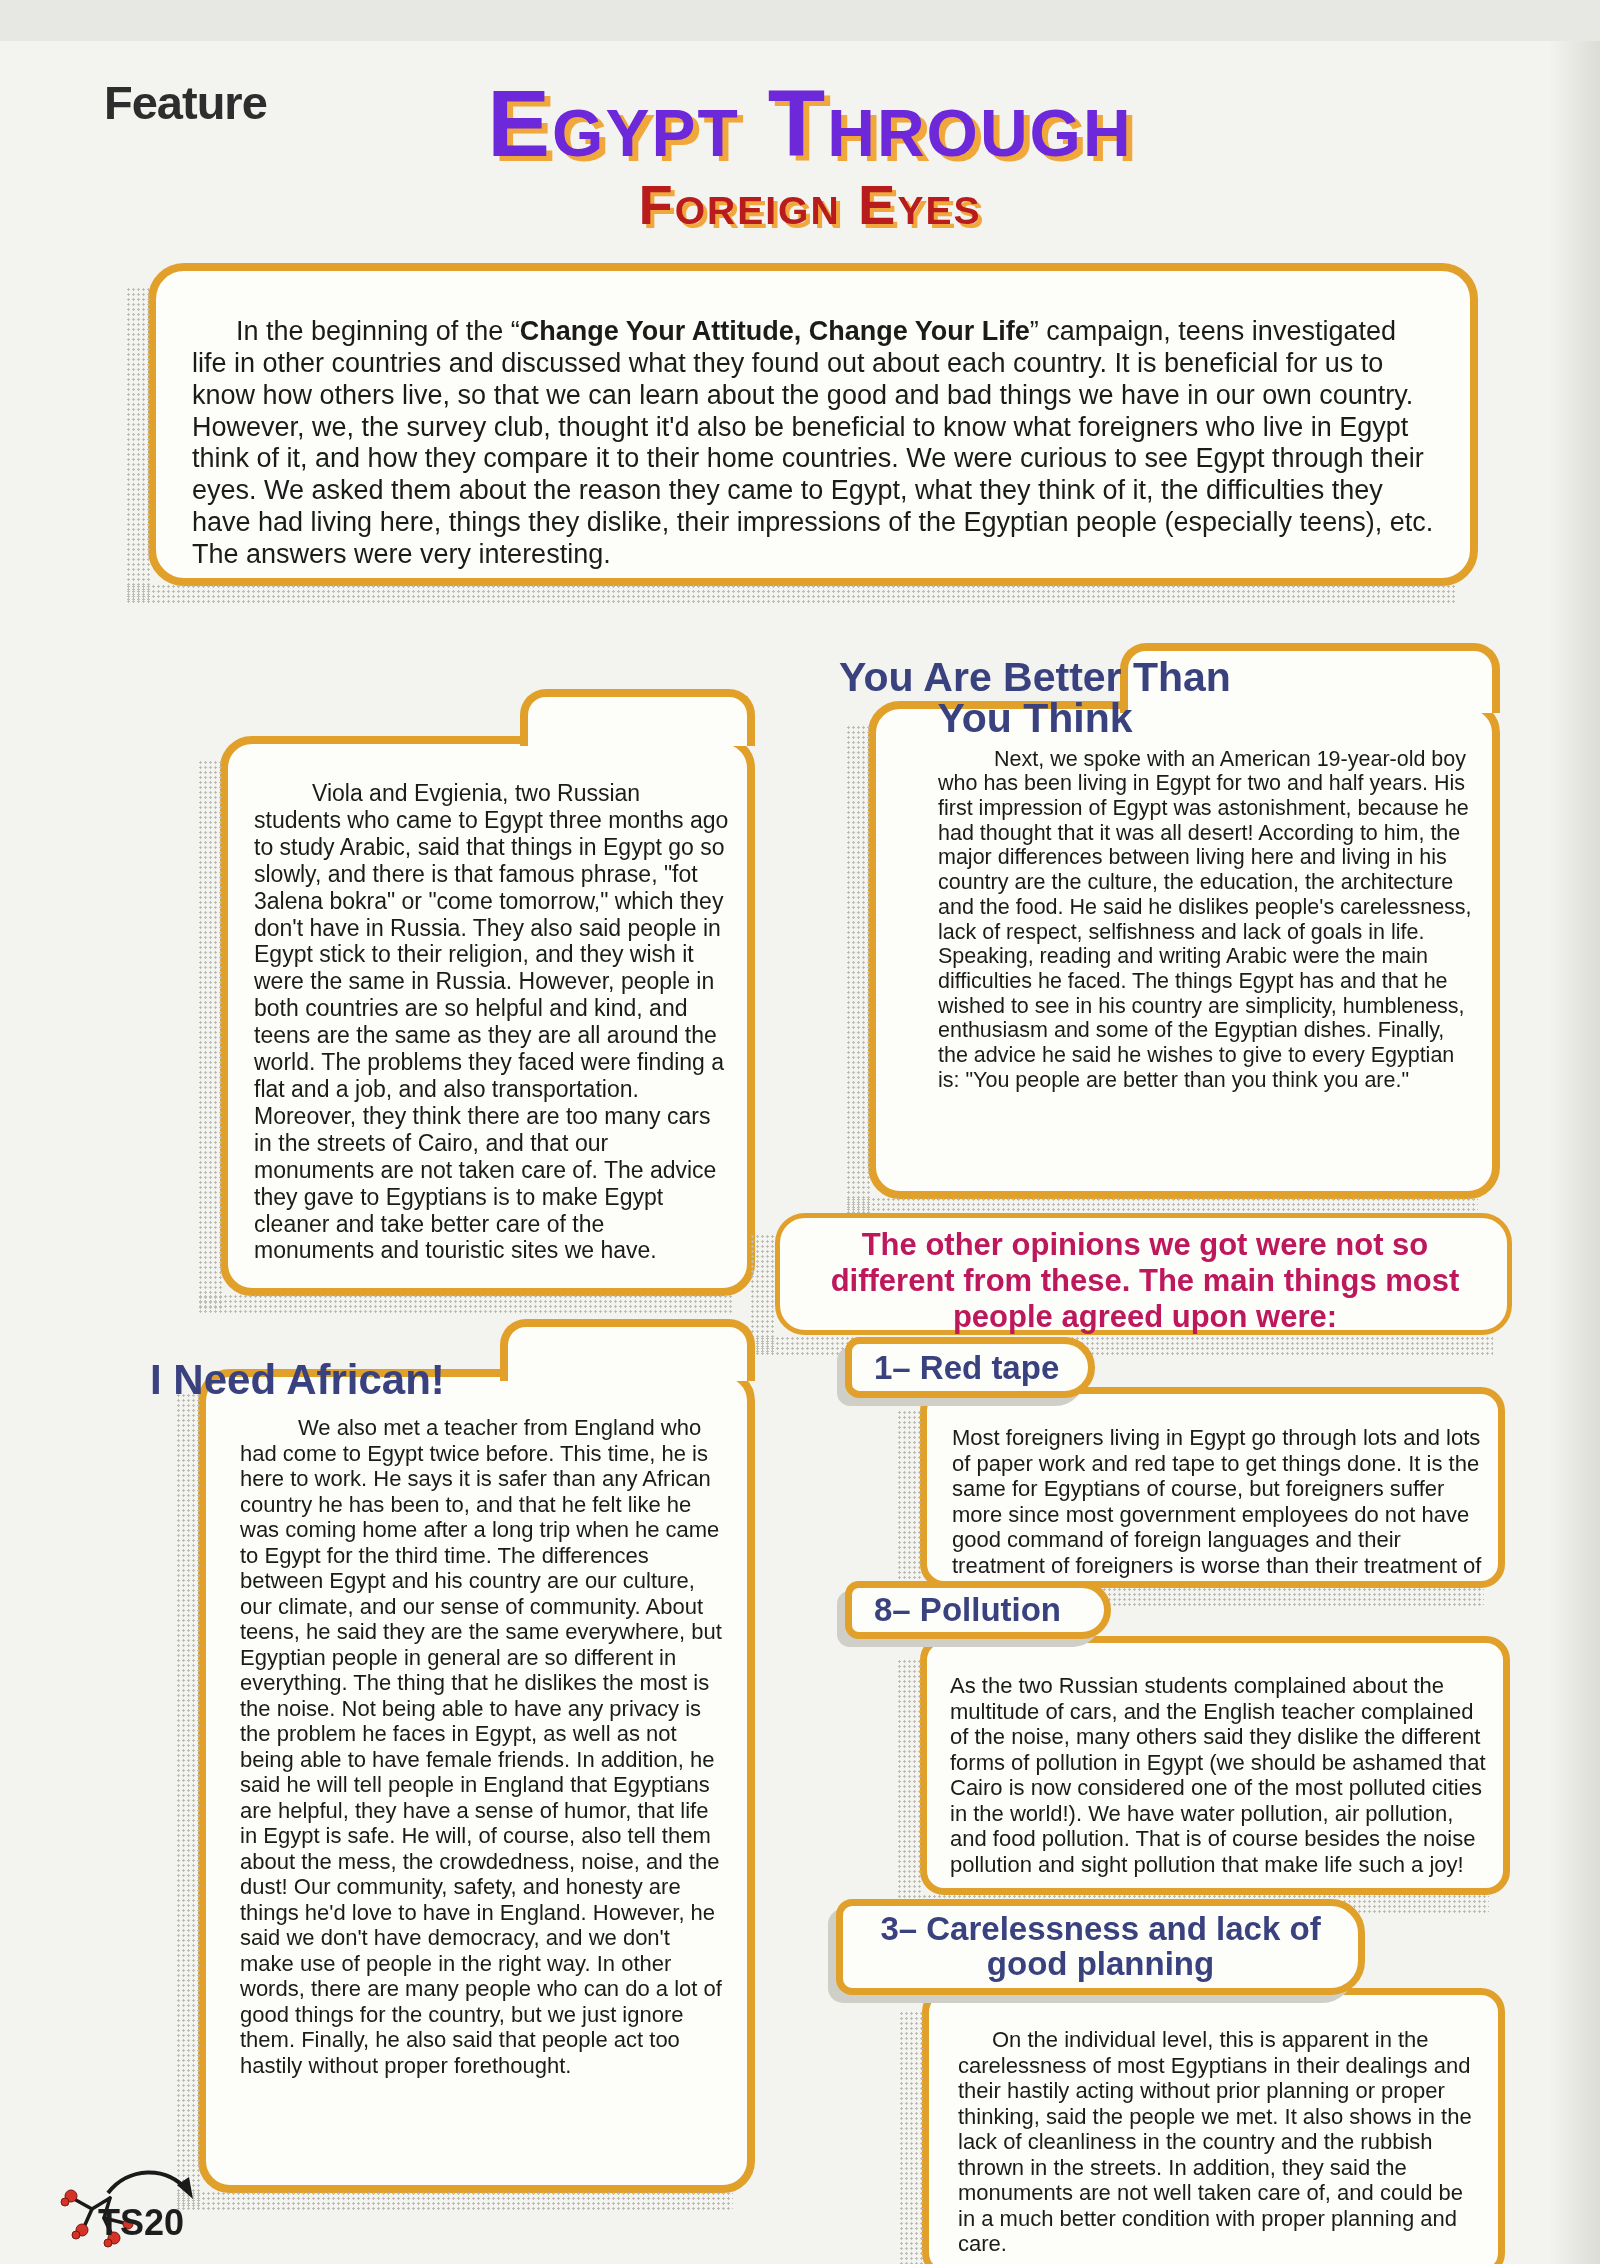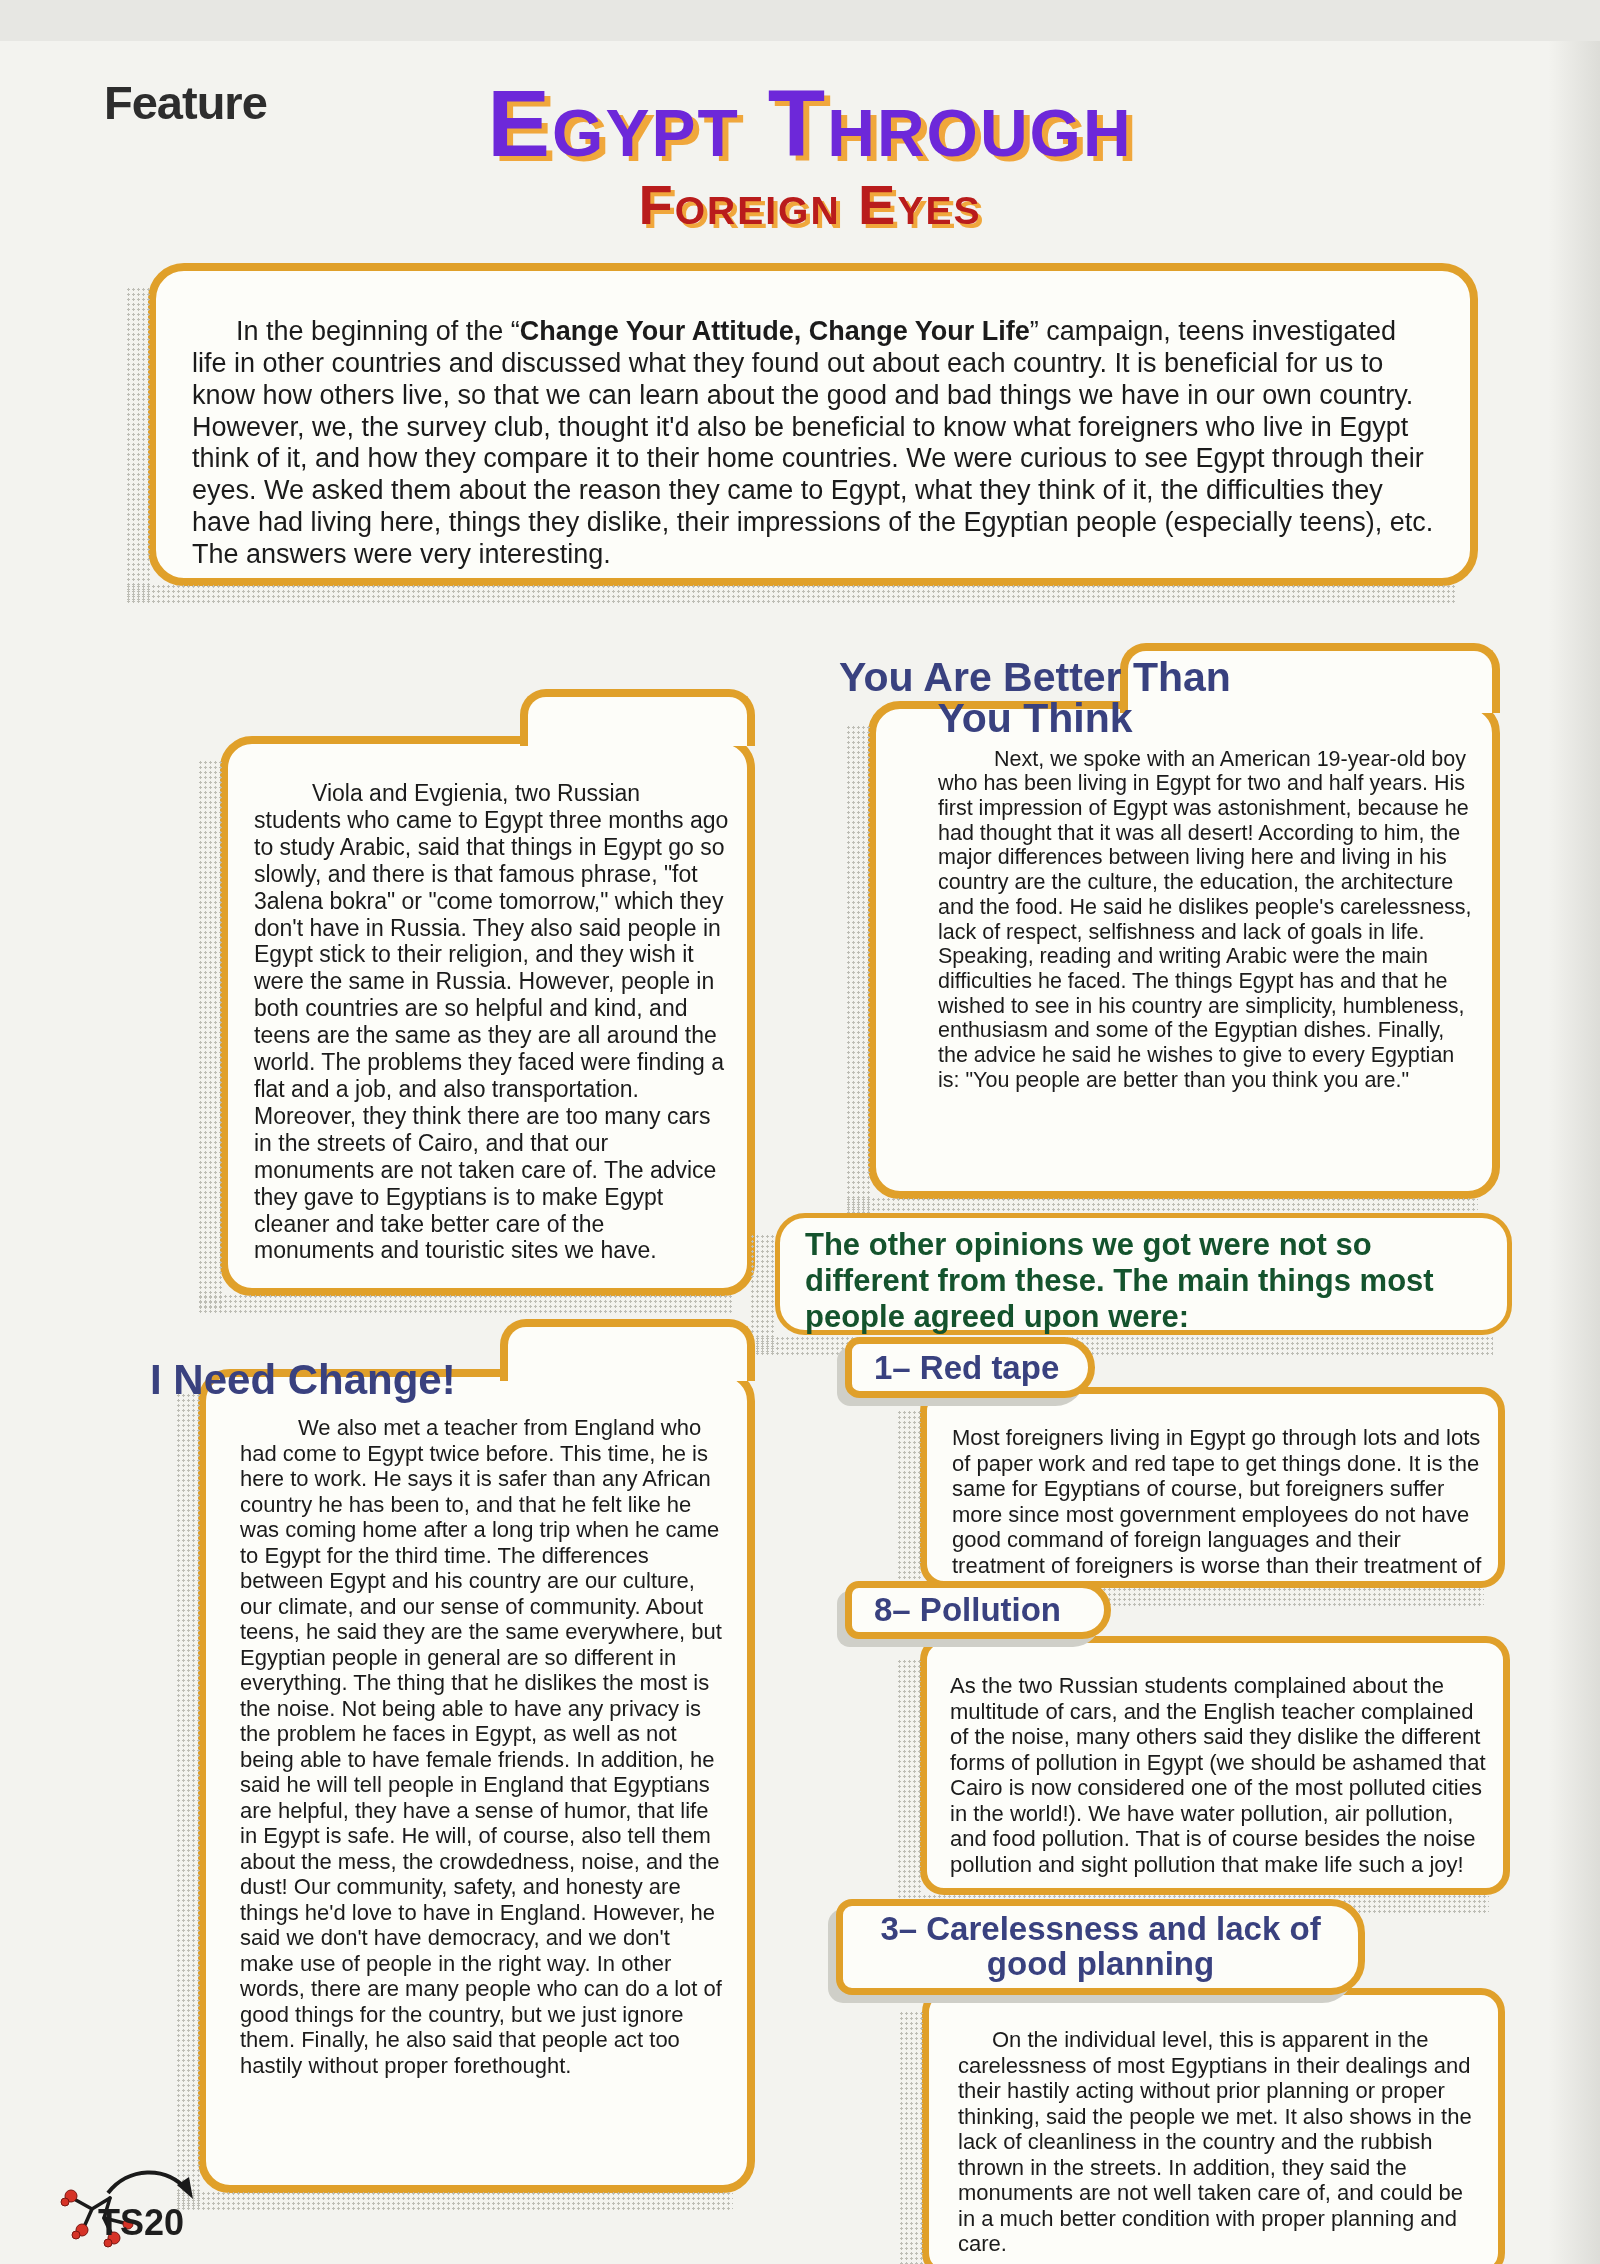--- a/index.html
+++ b/index.html
@@ -39,22 +39,22 @@
         box-shadow:-9px 9px 0 -1px #cfcfc8;font-weight:bold;color:#39417f;font-size:33px;}
   .pill-1{left:845px;top:1296px;width:250px;height:61px;padding-left:22px;}
   .pill-2{left:845px;top:1540px;width:266px;height:58px;padding-left:22px;}
   .pill-3{left:836px;top:1858px;width:529px;height:96px;justify-content:center;text-align:center;
         line-height:1.05;padding:0 27px;}
   
   .navy-h{position:absolute;font-weight:bold;color:#39417f;z-index:5;line-height:1.0;}
   .h-mon{left:162px;top:597px;width:470px;font-size:41px;}
   .h-priv{left:150px;top:1283px;font-size:42px;}
   .h-better{left:800px;top:582px;width:470px;font-size:41px;text-align:center;}
-  .opinions-text{position:absolute;left:805px;top:1186px;width:680px;z-index:5;
-        font-size:31px;line-height:1.16;font-weight:bold;color:#14532d;}
+  .opinions-text{position:absolute;left:805px;top:1186px;width:680px;text-align:center;z-index:5;
+        font-size:31px;line-height:1.16;font-weight:bold;color:#be185d;}
   
   .body-text{position:absolute;z-index:4;text-align:left;}
   .t-intro{left:192px;top:248px;width:1244px;font-size:27px;line-height:1.18;text-indent:44px;}
   .t-mon{left:254px;top:716px;width:475px;font-size:23px;line-height:1.17;text-indent:58px;}
   .t-priv{left:240px;top:1352px;width:484px;font-size:22px;line-height:1.16;text-indent:58px;}
   .t-better{left:938px;top:684px;width:542px;font-size:21.5px;line-height:1.15;text-indent:56px;}
   .t-r1{left:952px;top:1362px;width:530px;font-size:22px;line-height:1.16;}
   .t-r2{left:950px;top:1610px;width:537px;font-size:22px;line-height:1.16;}
   .t-r3{left:958px;top:1964px;width:522px;font-size:22px;line-height:1.16;text-indent:34px;}
   
@@ -77,21 +77,21 @@
 
   <div class="panel p-intro"></div>
   <p class="body-text t-intro"><span>In the beginning of the “</span><b>Change Your Attitude, Change Your Life</b><span>” campaign, teens investigated life in other countries and discussed what they found out about each country. It is beneficial for us to know how others live, so that we can learn about the good and bad things we have in our own country. However, we, the survey club, thought it'd also be beneficial to know what foreigners who live in Egypt think of it, and how they compare it to their home countries. We were curious to see Egypt through their eyes. We asked them about the reason they came to Egypt, what they think of it, the difficulties they have had living here, things they dislike, their impressions of the Egyptian people (especially teens), etc. The answers were very interesting.</span></p>
 
   <div class="panel p-mon"></div>
   <div class="tab tab-mon"></div>
   <p class="body-text t-mon">Viola and Evgienia, two Russian students who came to Egypt three months ago to study Arabic, said that things in Egypt go so slowly, and there is that famous phrase, "fot 3alena bokra" or "come tomorrow," which they don't have in Russia. They also said people in Egypt stick to their religion, and they wish it were the same in Russia. However, people in both countries are so helpful and kind, and teens are the same as they are all around the world. The problems they faced were finding a flat and a job, and also transportation. Moreover, they think there are too many cars in the streets of Cairo, and that our monuments are not taken care of. The advice they gave to Egyptians is to make Egypt cleaner and take better care of the monuments and touristic sites we have.</p>
 
   <div class="panel p-priv"></div>
   <div class="tab tab-priv"></div>
-  <h2 class="navy-h h-priv">I Need Change!</h2>
+  <h2 class="navy-h h-priv">I Need African!</h2>
   <p class="body-text t-priv">We also met a teacher from England who had come to Egypt twice before. This time, he is here to work. He says it is safer than any African country he has been to, and that he felt like he was coming home after a long trip when he came to Egypt for the third time. The differences between Egypt and his country are our culture, our climate, and our sense of community. About teens, he said they are the same everywhere, but Egyptian people in general are so different in everything. The thing that he dislikes the most is the noise. Not being able to have any privacy is the problem he faces in Egypt, as well as not being able to have female friends. In addition, he said he will tell people in England that Egyptians are helpful, they have a sense of humor, that life in Egypt is safe. He will, of course, also tell them about the mess, the crowdedness, noise, and the dust! Our community, safety, and honesty are things he'd love to have in England. However, he said we don't have democracy, and we don't make use of people in the right way. In other words, there are many people who can do a lot of good things for the country, but we just ignore them. Finally, he also said that people act too hastily without proper forethought.</p>
 
   <div class="panel p-better"></div>
   <div class="tab tab-better"></div>
   <h2 class="navy-h h-better">You Are Better Than You Think</h2>
   <p class="body-text t-better">Next, we spoke with an American 19-year-old boy who has been living in Egypt for two and half years. His first impression of Egypt was astonishment, because he had thought that it was all desert! According to him, the major differences between living here and living in his country are the culture, the education, the architecture and the food. He said he dislikes people's carelessness, lack of respect, selfishness and lack of goals in life. Speaking, reading and writing Arabic were the main difficulties he faced. The things Egypt has and that he wished to see in his country are simplicity, humbleness, enthusiasm and some of the Egyptian dishes. Finally, the advice he said he wishes to give to every Egyptian is: "You people are better than you think you are."</p>
 
   <div class="panel p-opinions"></div>
   <div class="opinions-text">The other opinions we got were not so different from these. The main things most people agreed upon were:</div>
 

